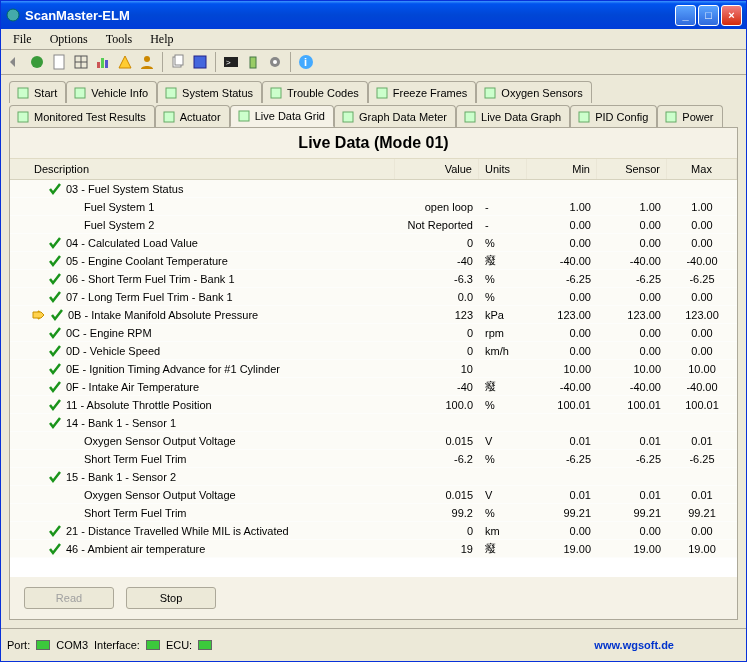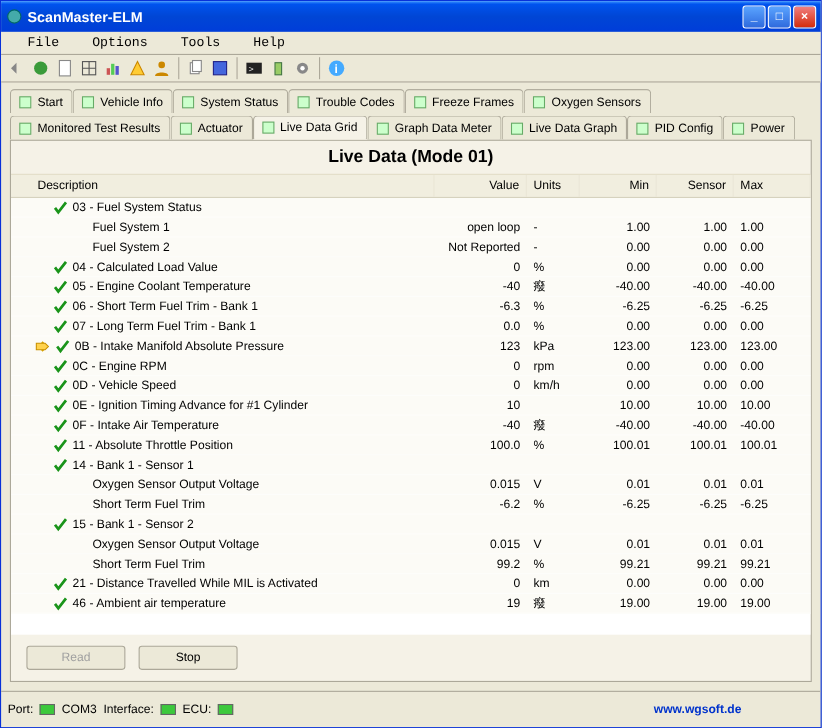--- a/index.html
+++ b/index.html
@@ -47,23 +47,22 @@
   height: 20px;
   background: #ece9d8;
   display: flex;
   align-items: center;
   padding: 0 4px;
   gap: 2px;
 }
 .menubar .menuitem {
   padding: 2px 8px;
   cursor: pointer;
-  font-family: Liberation Mono, monospace;
+  font-family: Liberation Serif, serif;
   font-size: 12px;
-  margin-left: 12px;
 }
 .toolbar {
   height: 26px;
   background: #ece9d8;
   border-top: 1px solid #aca899;
   border-bottom: 1px solid #aca899;
   display: flex;
   align-items: center;
   padding: 0 4px;
   gap: 2px;
@@ -116,21 +115,21 @@
 }
 .gridhead .h, .row .c {
   padding: 4px 6px;
   border-right: 1px solid #eae6d6;
 }
 .col-desc { flex: 1; min-width: 0; }
 .col-val { width: 84px; text-align: right; }
 .col-units { width: 48px; }
 .col-min { width: 70px; text-align: right; }
 .col-avg { width: 70px; text-align: right; }
-.col-max { width: 70px; text-align: left; }
+.col-max { width: 70px; text-align: center; }
 .gridbody { flex: 1; overflow-y: auto; background: #fff; }
 .row {
   display: flex;
   font-size: 11px;
   border-bottom: 1px solid #fdfdfb;
   height: 18px;
   align-items: center;
   background: #fcfbf6;
 }
 .row .c { border-right: none; padding: 0 6px;}

